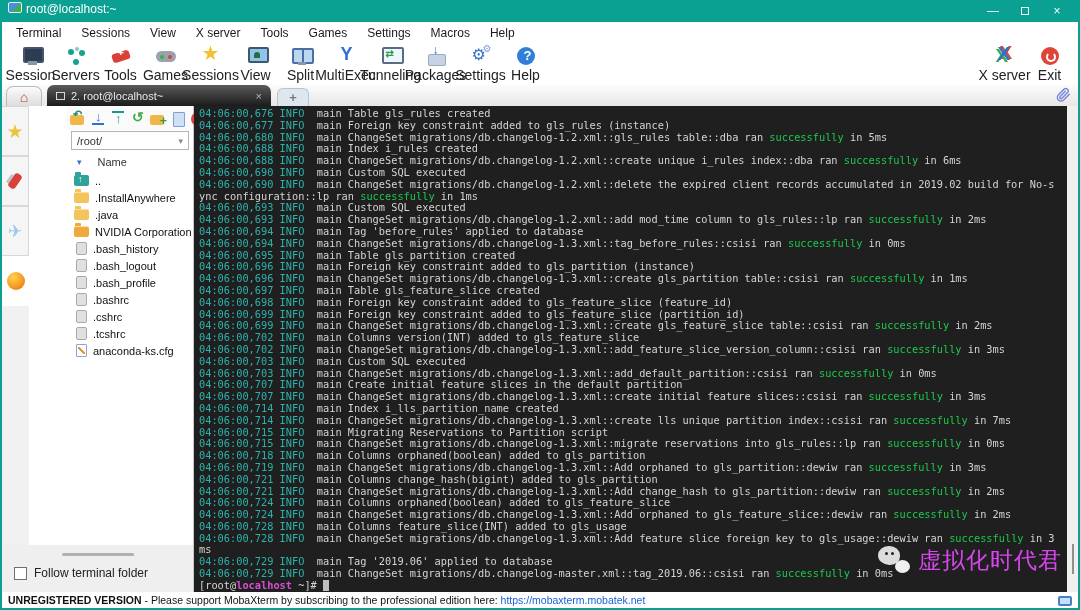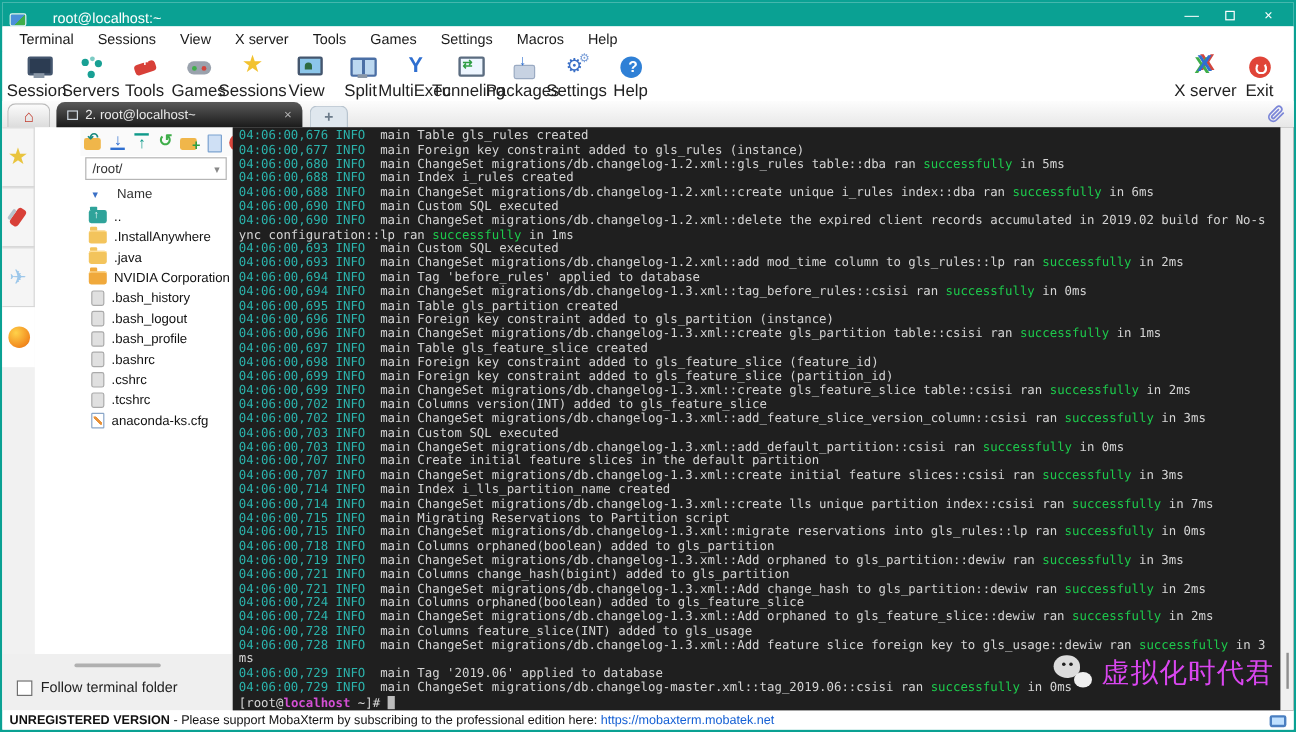--- a/index.html
+++ b/index.html
@@ -1,21 +1,21 @@
 <!DOCTYPE html>
 <html><head>
 <meta charset="utf-8">
 <style>
   html,body{margin:0;padding:0;background:#888;}
   body{width:1080px;height:610px;font-family:"Liberation Sans",sans-serif;overflow:hidden;}
   *{box-sizing:border-box;}
   .window{width:1080px;height:610px;border:2px solid #0aa193;background:#fff;display:flex;flex-direction:column;}
 
   
-  .titlebar{height:20px;background:#0aa193;display:flex;align-items:flex-end;gap:22px;padding:0 6px;color:#fff;font-size:12px;flex:0 0 auto;}
+  .titlebar{height:20px;background:#0aa193;display:flex;align-items:flex-start;gap:4px;padding:0 6px;color:#fff;font-size:12px;flex:0 0 auto;}
   .app-ico{width:14px;height:11px;border-radius:2px;background:linear-gradient(135deg,#4a90d9 55%,#3fae4a 55%);border:1px solid #e8f4f2;}
   .win-controls{margin-left:auto;display:flex;align-items:center;gap:2px;}
   .win-btn{width:30px;height:18px;display:flex;align-items:center;justify-content:center;color:#fff;font-size:12px;}
   .max-box{width:8px;height:8px;border:1px solid #fff;display:inline-block;}
 
   
   .menubar{height:21px;background:#fff;display:flex;align-items:center;padding:0 4px;font-size:12px;color:#1a1a1a;flex:0 0 auto;}
   .menu-item{padding:2px 10px;}
 
   
@@ -50,21 +50,21 @@
   .ic-exit:before{content:"";left:4px;top:2px;width:18px;height:18px;border-radius:50%;background:#e04438;}
   .ic-exit:after{content:"";left:9px;top:7px;width:6px;height:6px;border:2px solid #fff;border-radius:50%;border-top-color:transparent;}
 
   
   .midrow{height:22px;display:flex;background:#fff;flex:0 0 auto;}
   .quick-wrap{width:192px;padding:1px 3px;flex:0 0 auto;}
   .quick-input{width:100%;height:19px;border:1px solid #b5b5b5;font-size:12px;color:#555;padding:0 5px;font-family:"Liberation Sans",sans-serif;}
   .quick-input::placeholder{color:#9a9a9a;}
   .tabbar{flex:1;display:flex;align-items:flex-end;background:linear-gradient(#fdfdfd,#e7e7e7);position:relative;padding-left:4px;}
   .tab-home{width:36px;height:20px;border-radius:7px 7px 0 0;background:linear-gradient(#fbfbfb,#dcdcdc);border:1px solid #b9b9b9;border-bottom:none;display:flex;align-items:center;justify-content:center;color:#c0392b;font-weight:bold;font-size:14px;}
-  .tab-active{width:205px;height:21px;border-radius:7px 7px 0 0;background:linear-gradient(#5a5a5a,#1b1b1b);color:#e8e8e8;font-size:11px;display:flex;align-items:center;gap:6px;padding:0 9px;margin-left:5px;}
+  .tab-active{width:224px;height:21px;border-radius:7px 7px 0 0;background:linear-gradient(#5a5a5a,#1b1b1b);color:#e8e8e8;font-size:11px;display:flex;align-items:center;gap:6px;padding:0 9px;margin-left:5px;}
   .tab-ico{width:9px;height:8px;border:1px solid #cfd8e0;background:#3a3a3a;display:inline-block;}
   .tab-close{margin-left:auto;color:#b7b7b7;font-size:11px;}
   .tab-plus{width:32px;height:18px;border-radius:6px 6px 0 0;background:#dfe7ee;border:1px solid #b8c4cf;border-bottom:none;margin-left:6px;display:flex;align-items:center;justify-content:center;color:#6b7b8a;font-weight:bold;font-size:13px;}
   .paperclip{position:absolute;right:6px;top:3px;width:16px;height:16px;}
 
   
   .main{flex:1;display:flex;min-height:0;}
   .sidebar{width:192px;flex:0 0 auto;display:flex;flex-direction:column;background:#fff;border-right:1px solid #c9c9c9;}
   .side-cols{flex:1;display:flex;min-height:0;gap:38px;}
   .strip{width:27px;background:#f1f1f1;display:flex;flex-direction:column;flex:0 0 auto;}

